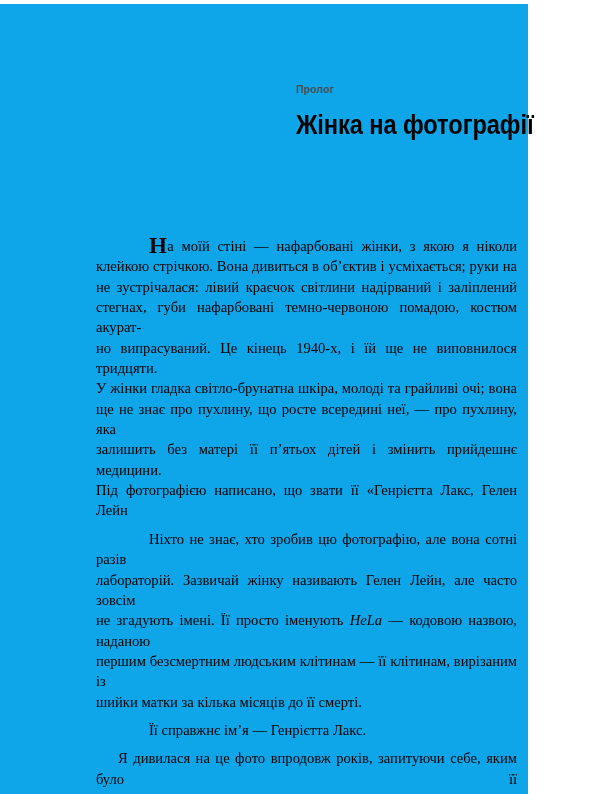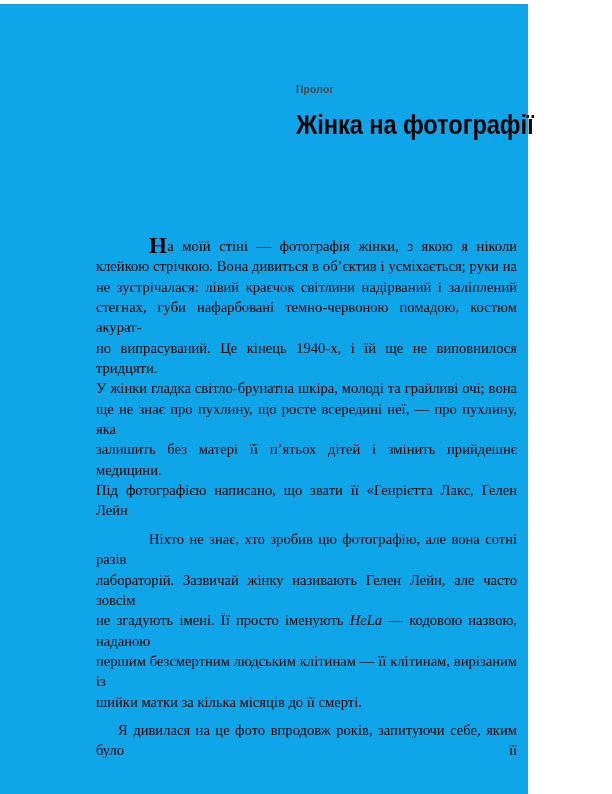--- a/index.html
+++ b/index.html
@@ -121,39 +121,42 @@
 <div class="page">
 
   <div class="chapter-header">
     <div class="eyebrow">Пролог</div>
     <h1 class="chapter-title">Жінка на фотографії</h1>
   </div>
 
   <div class="body-column">
 
     <p class="para">
-      <span class="line"><span class="indent-space"></span><span class="initial">Н</span><span>а моїй стіні — фотографія жінки, з якою я ніколи</span></span>
+      <span class="line"><span class="indent-space"></span><span class="initial">Н</span><span>а моїй стіні — нафарбовані жінки, з якою я ніколи</span></span>
       <span class="line">клейкою стрічкою. Вона дивиться в об’єктив і усміхається; руки на</span>
       <span class="line">не зустрічалася: лівий краєчок світлини надірваний і заліплений</span>
       <span class="line">стегнах, губи нафарбовані темно-червоною помадою, костюм акурат-</span>
       <span class="line">но випрасуваний. Це кінець 1940-х, і їй ще не виповнилося тридцяти.</span>
       <span class="line">У жінки гладка світло-брунатна шкіра, молоді та грайливі очі; вона</span>
       <span class="line">ще не знає про пухлину, що росте всередині неї, — про пухлину, яка</span>
       <span class="line">залишить без матері її п’ятьох дітей і змінить прийдешнє медицини.</span>
       <span class="line">Під фотографією написано, що звати її «Генрієтта Лакс, Гелен Лейн</span>
     </p>
 
     <p class="para">
       <span class="line"><span class="indent-space"></span><span>Ніхто не знає, хто зробив цю фотографію, але вона сотні разів</span></span>
       <span class="line">лабораторій. Зазвичай жінку називають Гелен Лейн, але часто зовсім</span>
       <span class="line"><span>не згадують імені. Її просто іменують <span class="ital">HeLa</span> — кодовою назвою, наданою</span></span>
       <span class="line">першим безсмертним людським клітинам — її клітинам, вирізаним із</span>
       <span class="line last">шийки матки за кілька місяців до її смерті.</span>
     </p>
 
+    <p class="para">
+      <span class="line last"><span class="indent-space"></span><span>Її справжнє ім’я — Генрієтта Лакс.</span></span>
+    </p>
 
     <p class="para">
       <span class="line"><span class="indent-space small"></span><span>Я дивилася на це фото впродовж років, запитуючи себе, яким було її</span></span>
 
     </p>
 
   </div>
 </div>
 
 </body></html>

